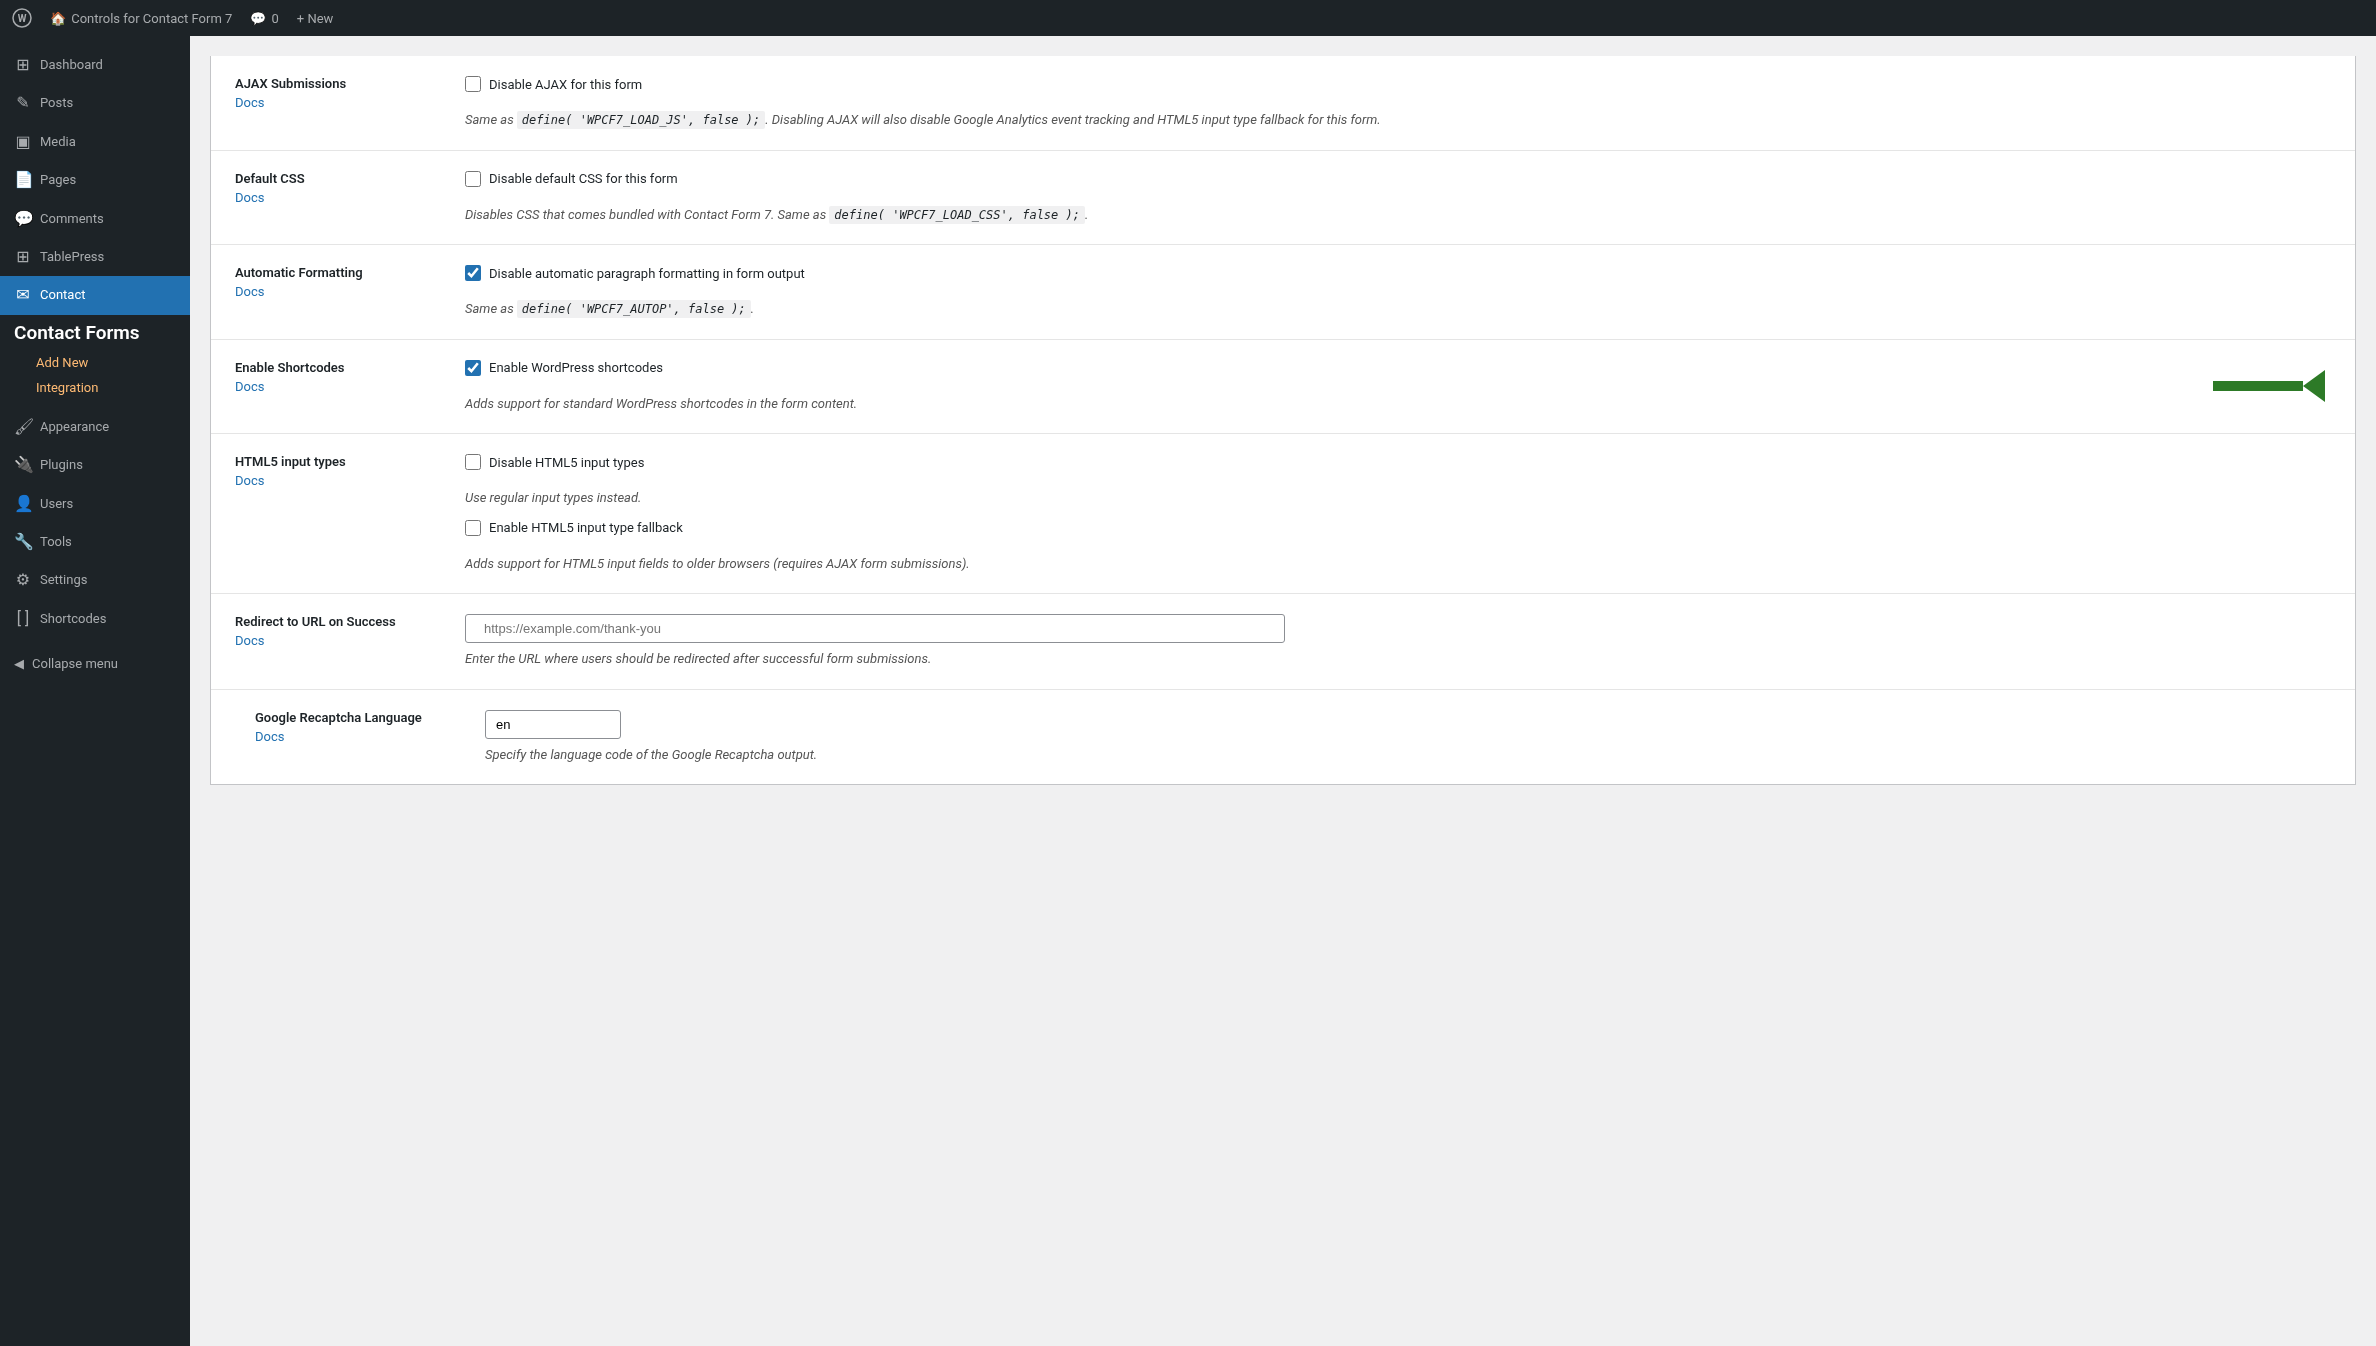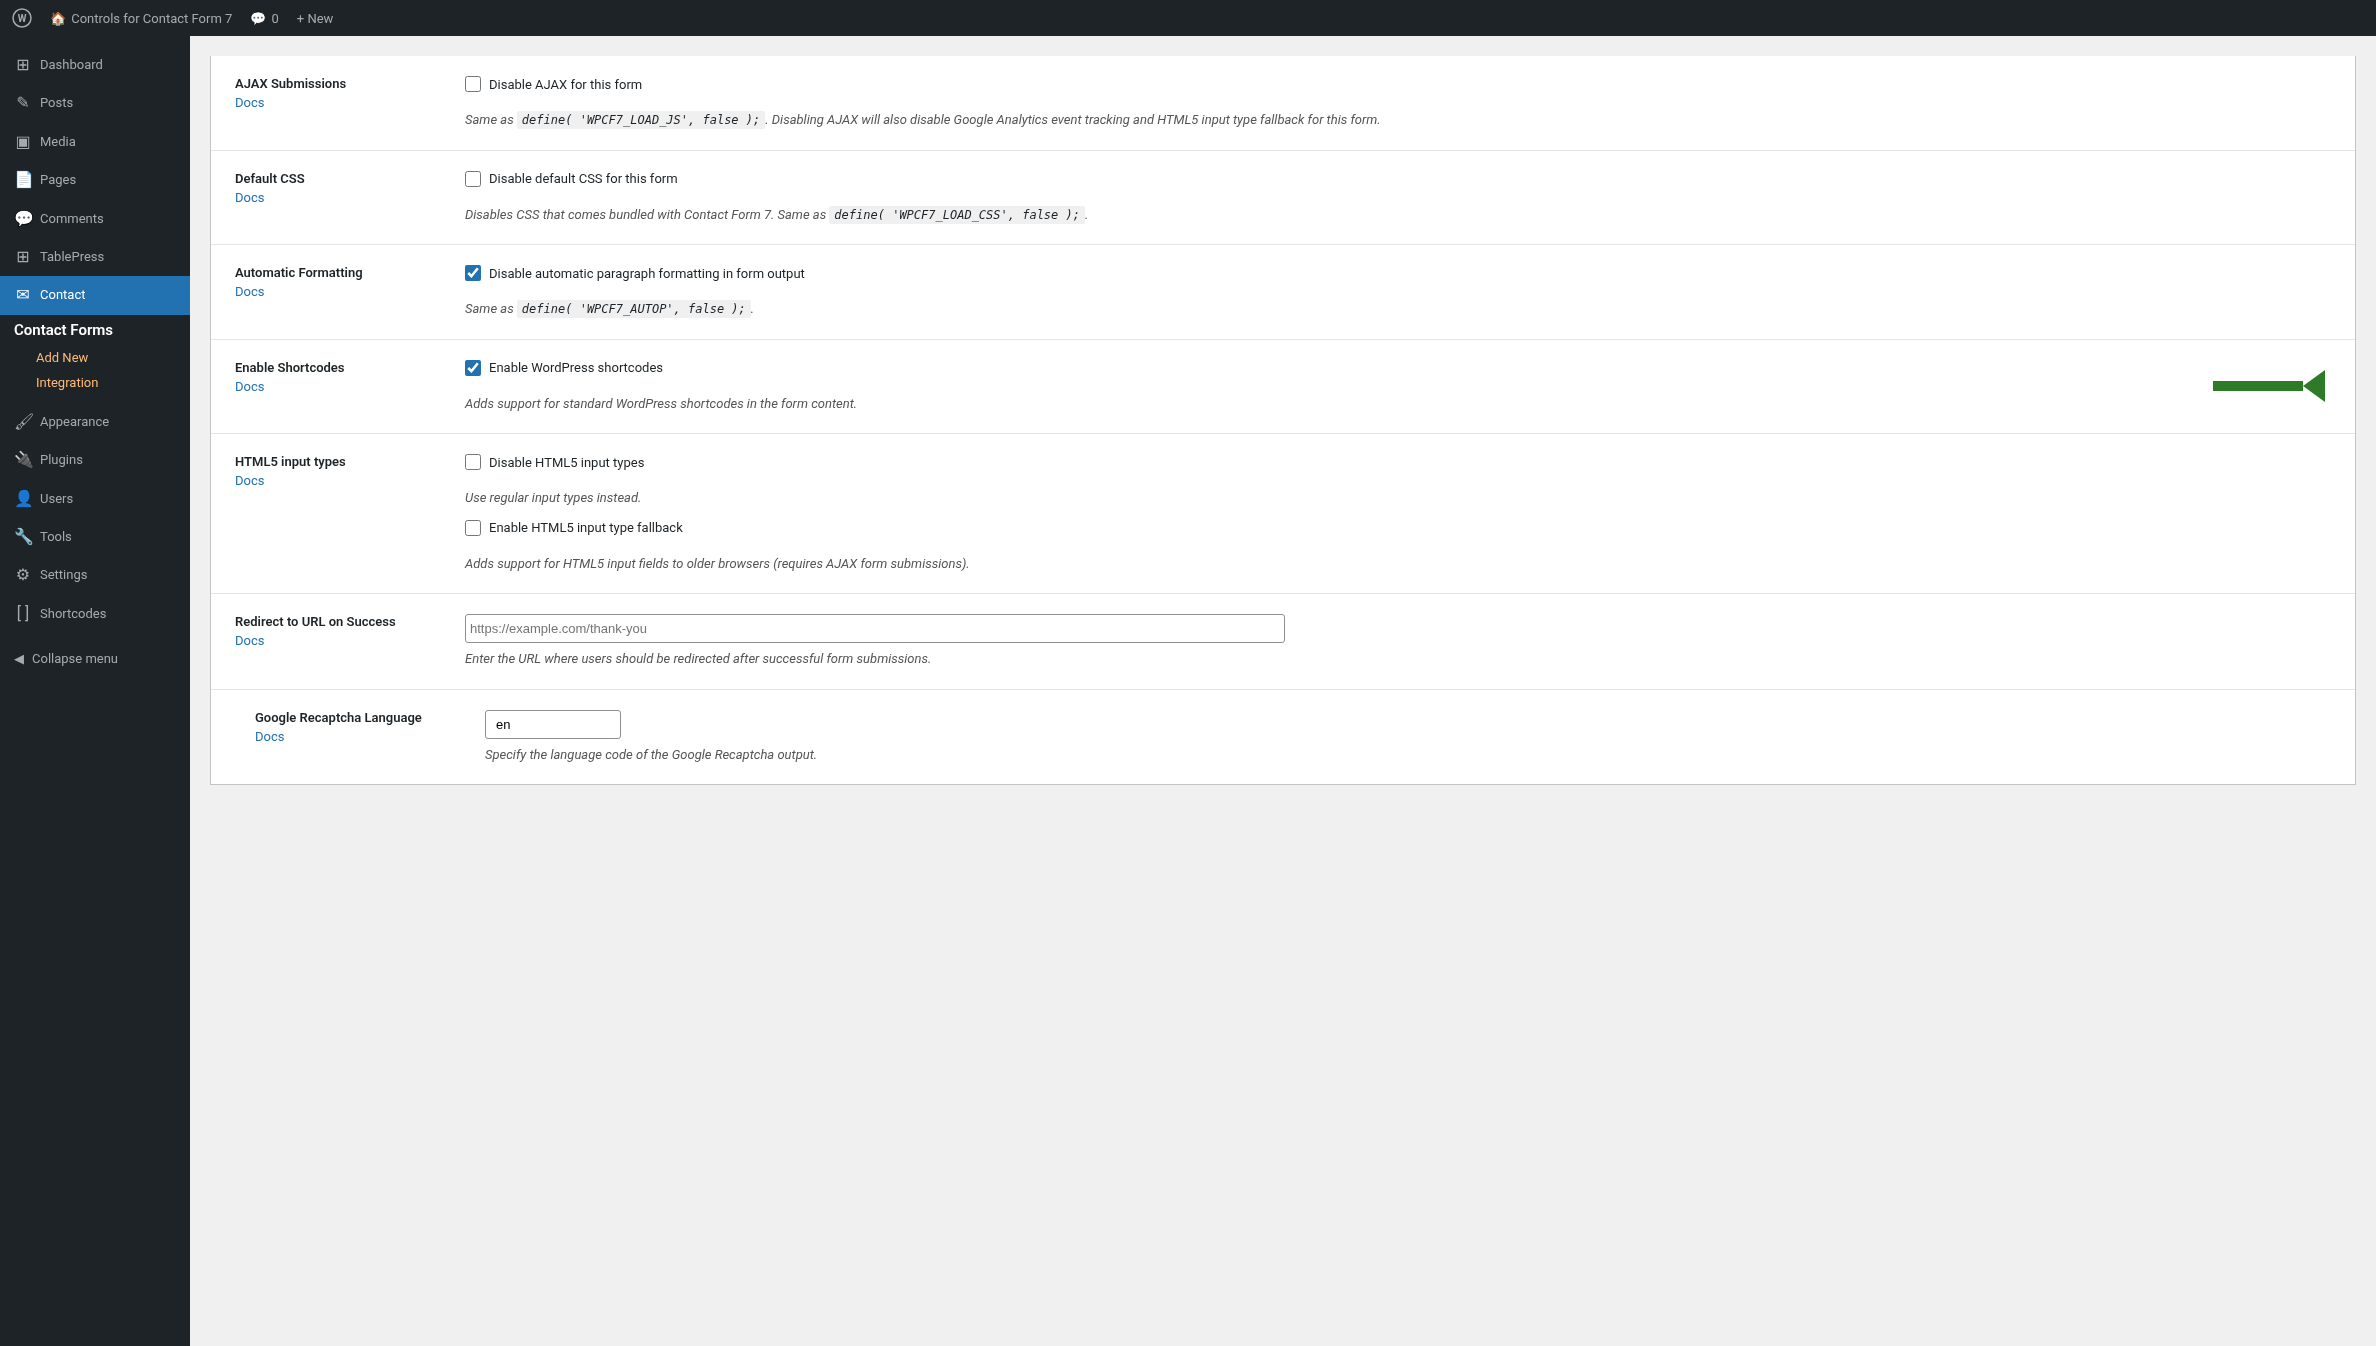--- a/index.html
+++ b/index.html
@@ -54,21 +54,21 @@
       font-size: 13px;
       line-height: 1.4;
       text-decoration: none;
     }
     .sidebar-item.active { background: #2271b1; color: #fff; }
     .sidebar-item .icon { width: 18px; flex-shrink: 0; text-align: center; font-size: 16px; }
 
     .sidebar-section-header {
       padding: 6px 14px;
       color: #fff;
-      font-size: 15px;
+      font-size: 19px;
       font-weight: 600;
     }
     .sidebar-sub-item {
       display: flex;
       align-items: center;
       padding: 5px 14px 5px 36px;
       color: #fdba74;
       cursor: pointer;
       font-size: 13px;
     }
@@ -146,21 +146,21 @@
       padding: 2px 5px;
       border-radius: 2px;
       font-family: Consolas, Monaco, monospace;
       font-size: 12px;
       color: #1d2327;
     }
 
     .text-input {
       width: 100%;
       max-width: 820px;
-      padding: 6px 4px;
+      padding: 6px 18px;
       border: 1px solid #8c8f94;
       border-radius: 3px;
       font-size: 13px;
       color: #1d2327;
       background: #fff;
     }
 
     .small-input {
       width: 136px;
       padding: 6px 10px;

